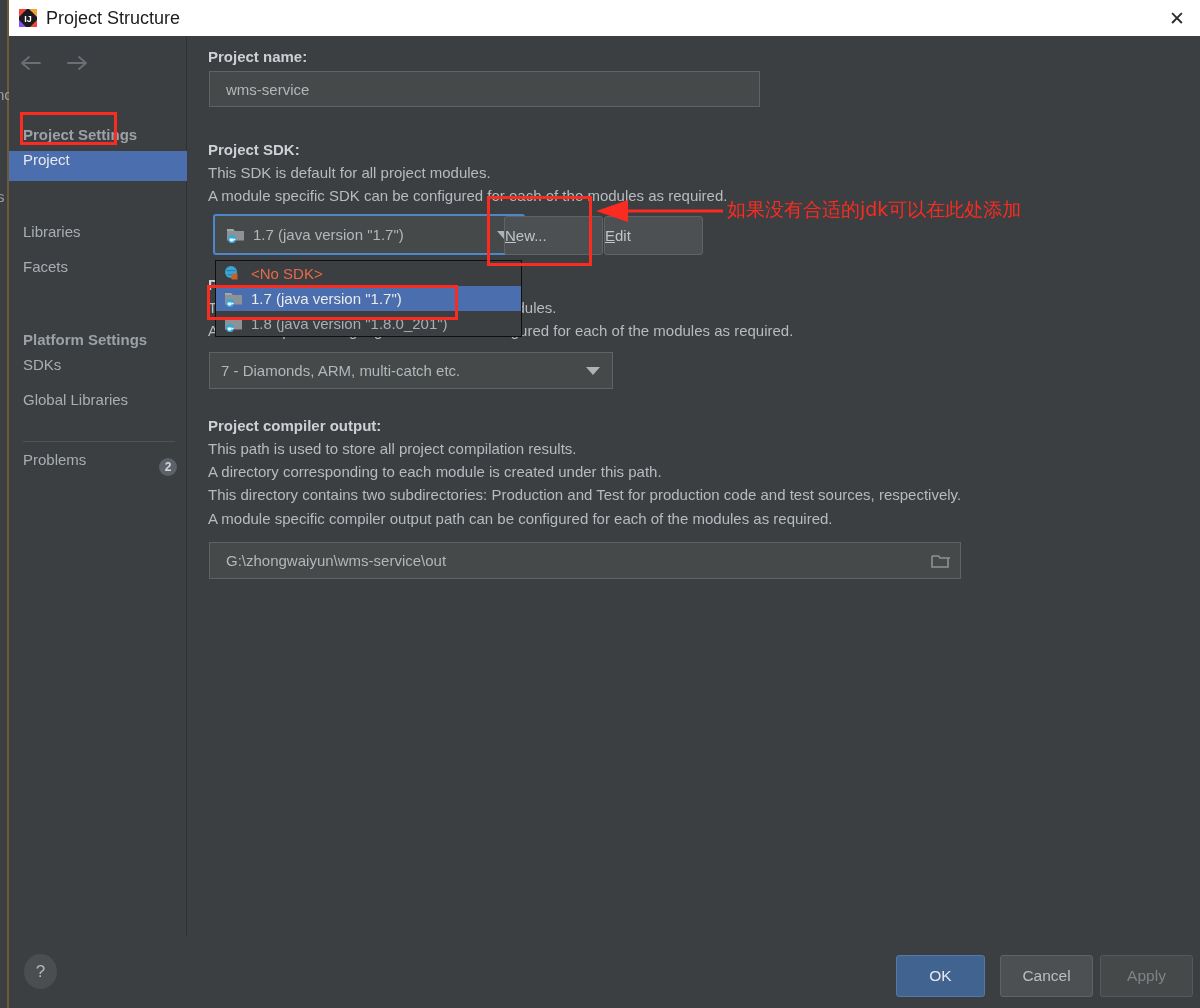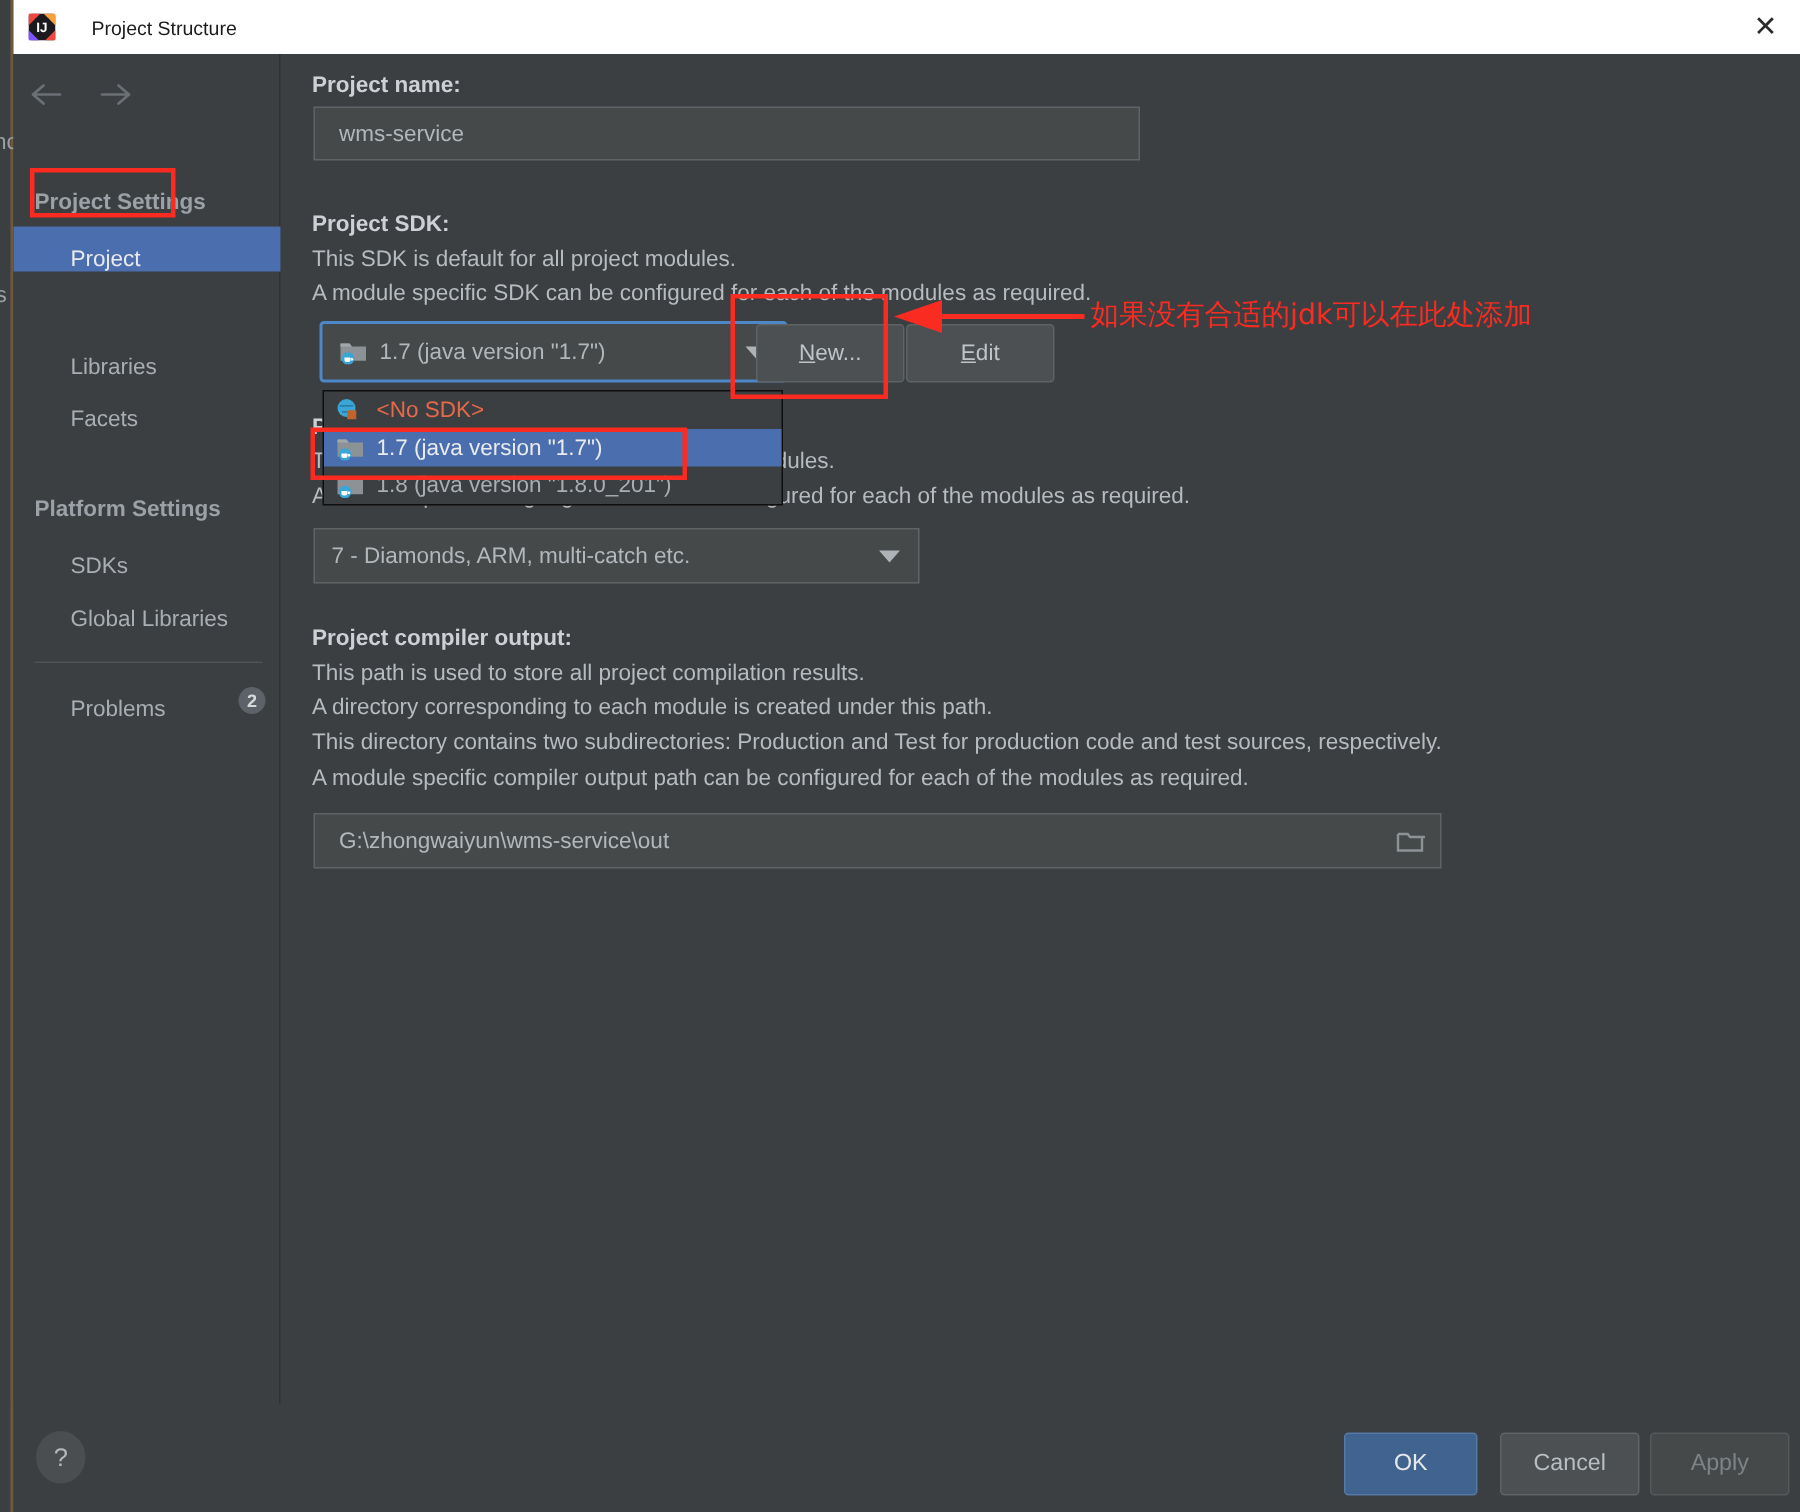--- a/index.html
+++ b/index.html
@@ -43,22 +43,22 @@
     position: absolute; left: 0; top: 0; width: 1191px; height: 36px;
     background: #ffffff;
     display: flex; align-items: center;
   }
   #titlebar-icon {
     margin-left: 10px;
     width: 18px; height: 18px;
     position: relative; flex: none;
   }
   #titlebar-title {
-    margin-left: 24px;
-    font-size: 13px;
+    margin-left: 9px;
+    font-size: 18px;
     color: #1c1c1c;
     font-family: "Liberation Sans", sans-serif;
   }
   #titlebar-close {
     position: absolute; right: 0px; top: 0; width: 46px; height: 36px;
     display: flex; align-items: center; justify-content: center;
     color: #2b2b2b; font-size: 19px; line-height: 1;
     cursor: default;
   }
 
@@ -87,22 +87,22 @@
   .side-group-header {
     position: absolute;
     left: 14px;
     font-size: 15px; font-weight: bold;
     color: #9ba1a6;
     white-space: nowrap;
   }
   .side-item {
     position: absolute;
     left: 0; width: 178px; height: 30px;
-    display: flex; align-items: flex-end;
-    padding-left: 38px;
+    display: flex; align-items: flex-start;
+    padding-left: 14px;
     font-size: 15px;
     color: #a9aeb3;
     white-space: nowrap;
   }
   .side-item.selected {
     background: #4b6eaf;
     color: #e8eaec;
   }
   #sidebar-sep {
     position: absolute; left: 14px; top: 405px; width: 152px; height: 1px;
@@ -167,21 +167,21 @@
   .sdk-icon {
     width: 19px; height: 17px; position: relative; flex: none; margin-right: 8px;
   }
   .btn {
     position: absolute;
     background: #4c5052;
     border: 1px solid #5e6365;
     border-radius: 3px;
     color: #bfc4c8;
     font-size: 15px;
-    display: flex; align-items: center; justify-content: center;
+    display: flex; align-items: center; justify-content: flex-start;
   }
   .btn u { text-decoration: underline; }
 
   .folder-btn {
     position: absolute; right: 8px; top: 50%; transform: translateY(-50%);
     width: 22px; height: 18px;
   }
 
   
   #sdk-popup {

